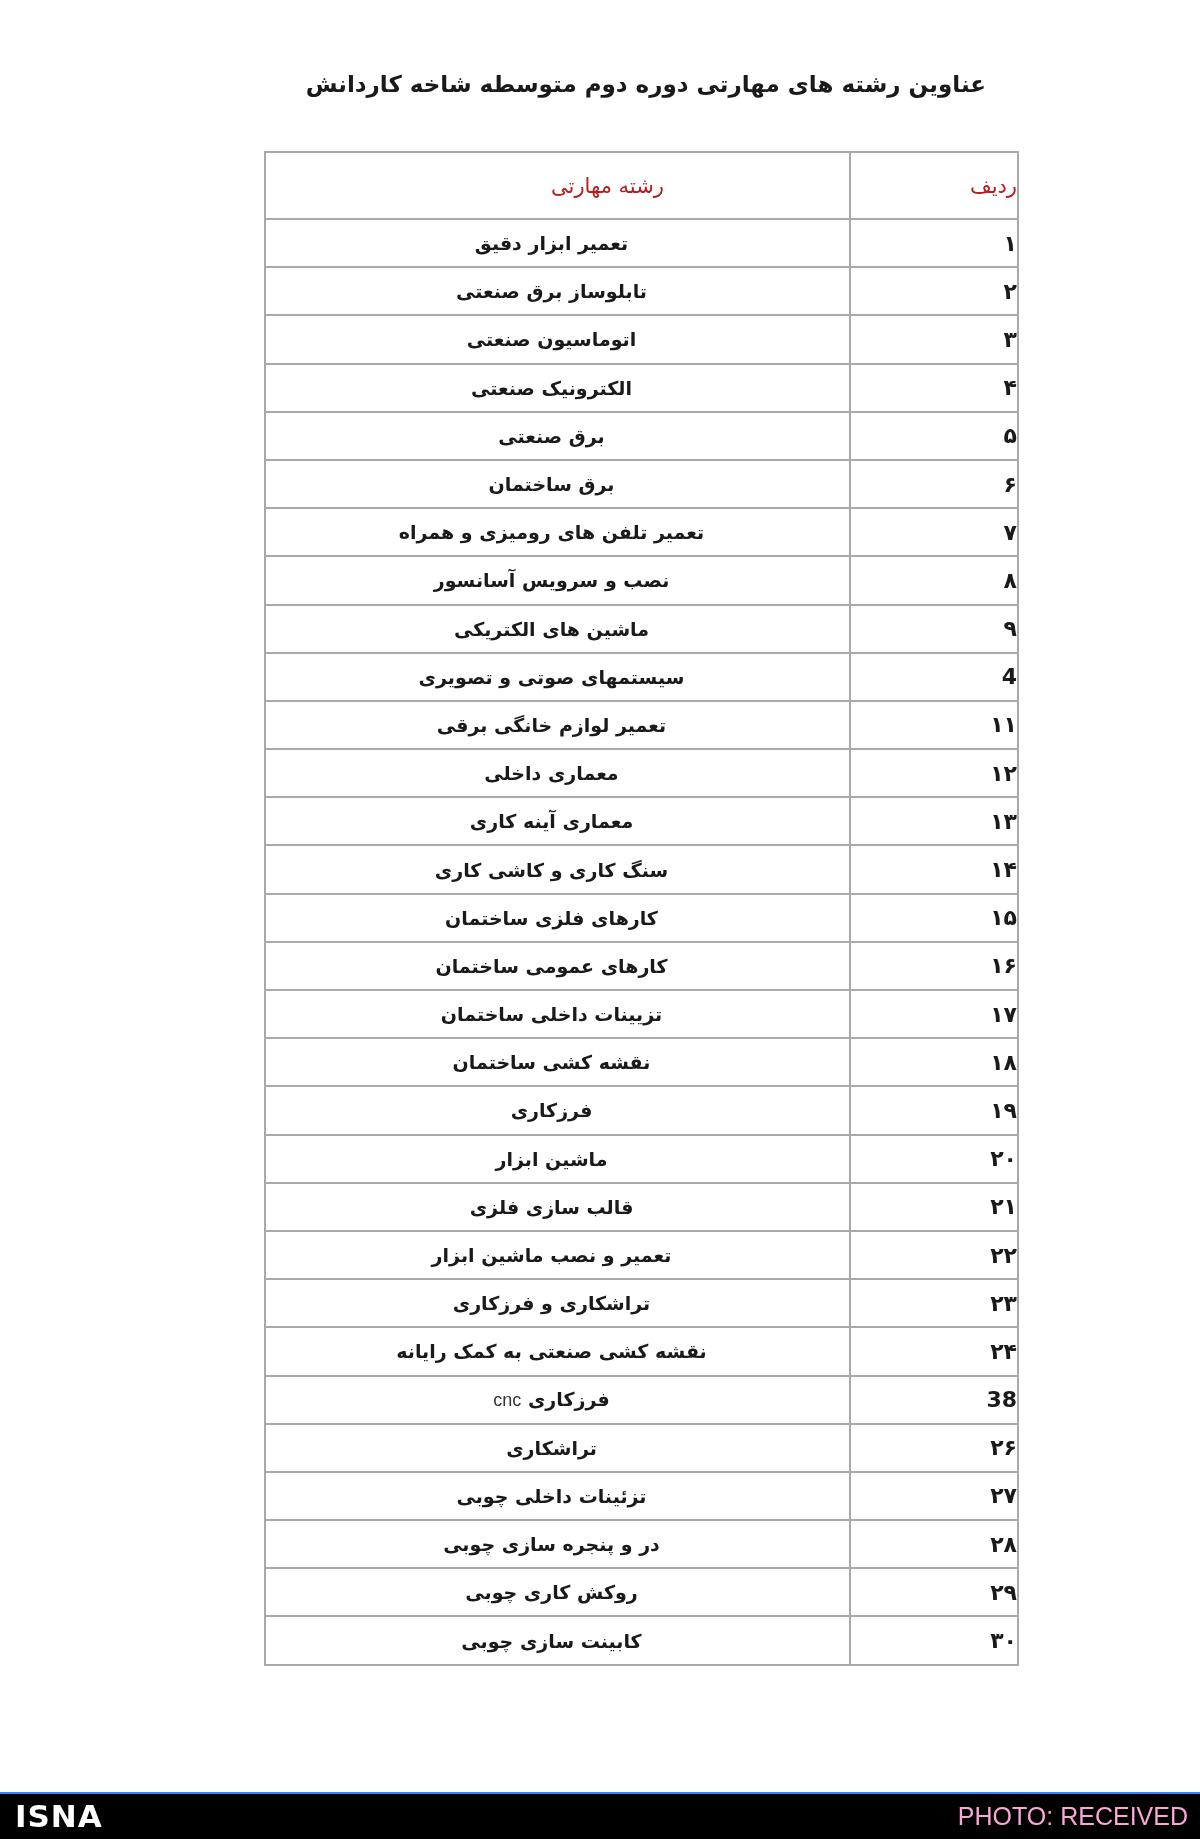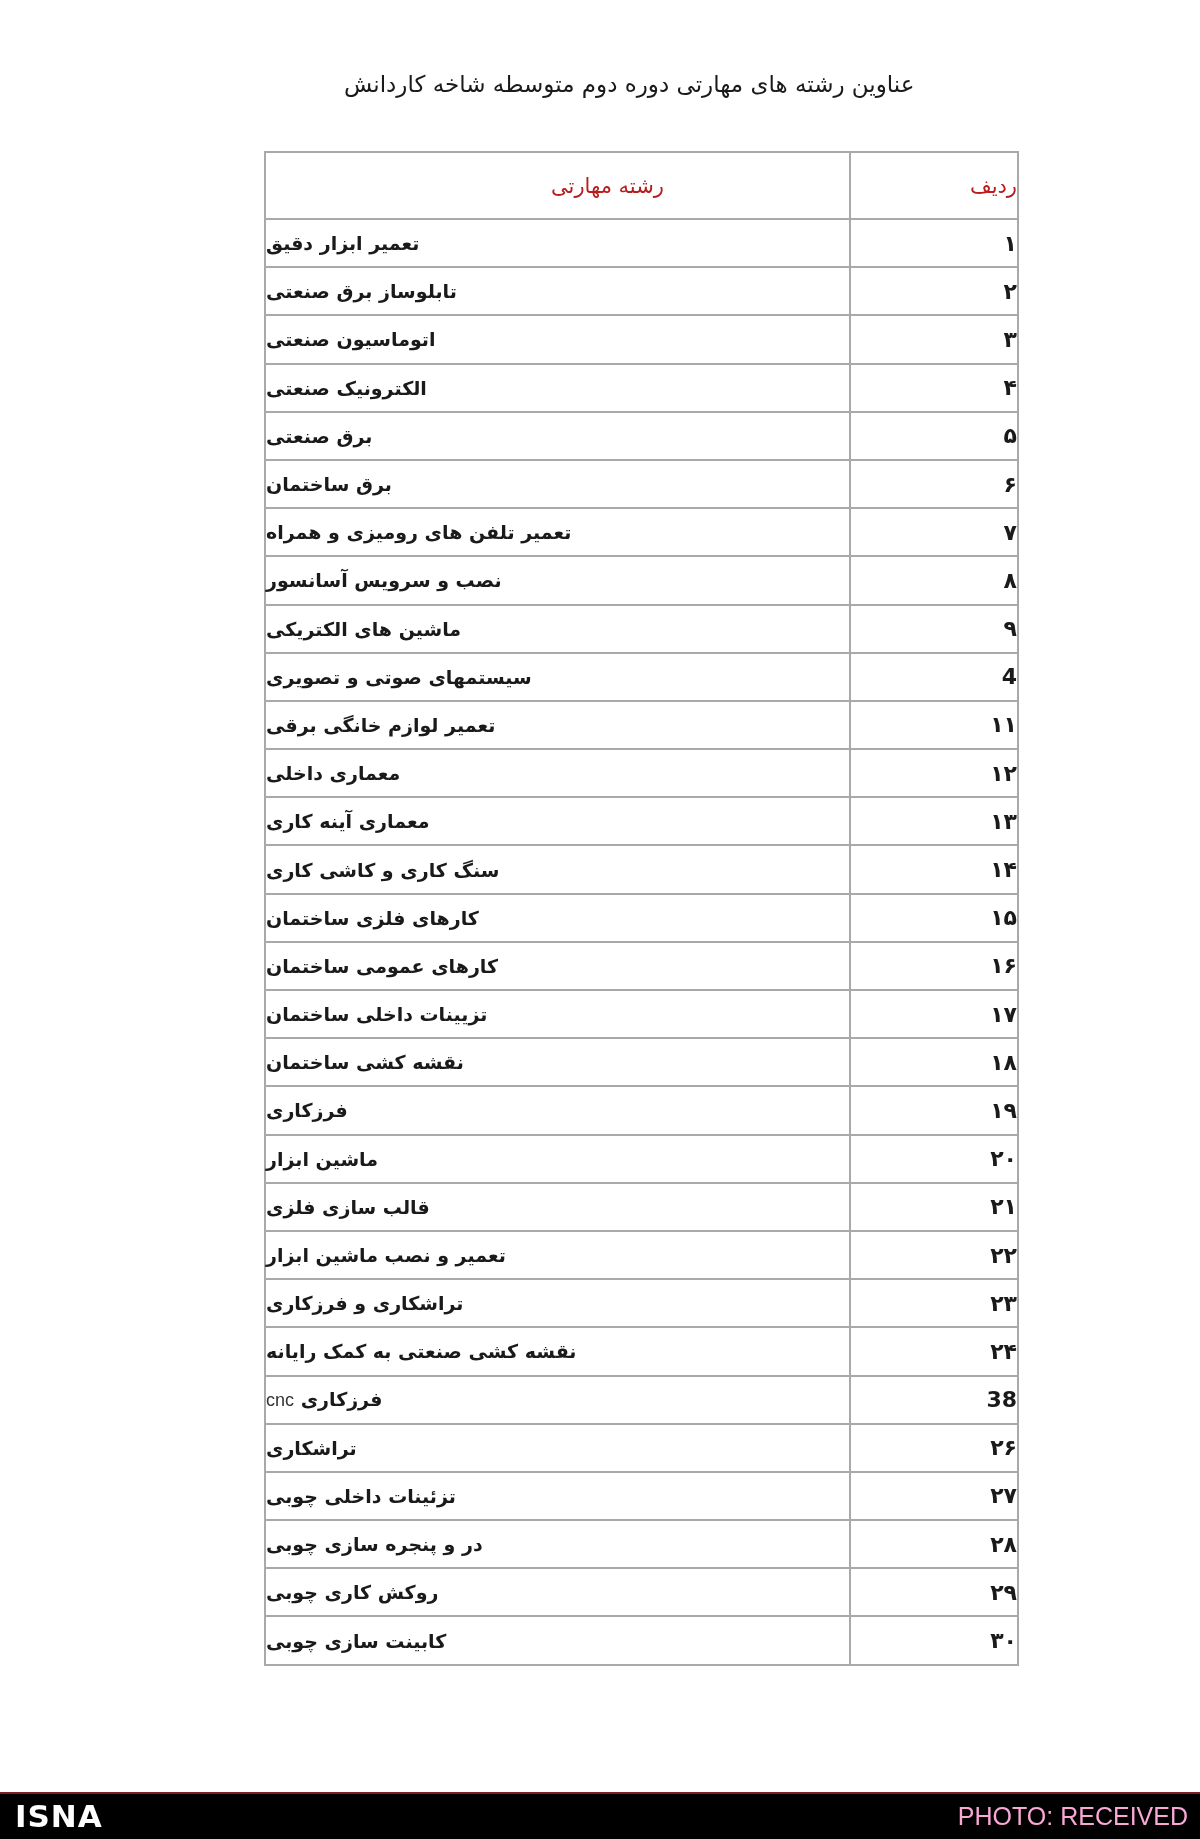--- a/index.html
+++ b/index.html
@@ -13,29 +13,28 @@
       position: relative;
       overflow: hidden;
       font-family: "DejaVu Sans", sans-serif;
       color: #111111;
     }
     .page-title {
       position: absolute;
       top: 66px;
       left: 300px;
       width: 686px;
-      text-align: left;
+      text-align: right;
       direction: rtl;
       font-family: "DejaVu Sans", sans-serif;
-      font-weight: normal;
+      font-weight: bold;
       font-size: 23px;
       line-height: 36px;
       color: #1a1a1a;
       letter-spacing: 0px;
-      margin-left: 44px;
     }
     .table-wrap {
       position: absolute;
       top: 151px;
       left: 264px;
       width: 755px;
     }
     table.skills-table {
       border-collapse: collapse;
       width: 755px;
@@ -54,21 +53,21 @@
       color: #b91c1c;
     }
     table.skills-table td {
       height: 46.2px;
     }
     .col-index {
       width: 166px;
       text-align: right;
     }
     .col-skill {
-      text-align: left;
+      text-align: center;
       padding-right: 12px !important;
     }
     th.col-skill {
       text-align: center;
       padding-right: 0 !important;
     }
     th.col-skill span {
       display: inline-block;
       padding-left: 100px;
     }
@@ -90,21 +89,21 @@
       color: #333;
       font-family: "Liberation Sans", sans-serif;
     }
     .footer-bar {
       position: absolute;
       left: 0;
       top: 1792px;
       width: 1200px;
       height: 47px;
       background: #000000;
-      border-top: 2px solid #7f1d1d;
+      border-top: 2px solid #3b82f6;
       box-sizing: border-box;
     }
     .footer-logo {
       position: absolute;
       left: 15px;
       top: 4px;
       font-family: "DejaVu Sans", sans-serif;
       font-weight: bold;
       font-size: 31px;
       color: #ffffff;

